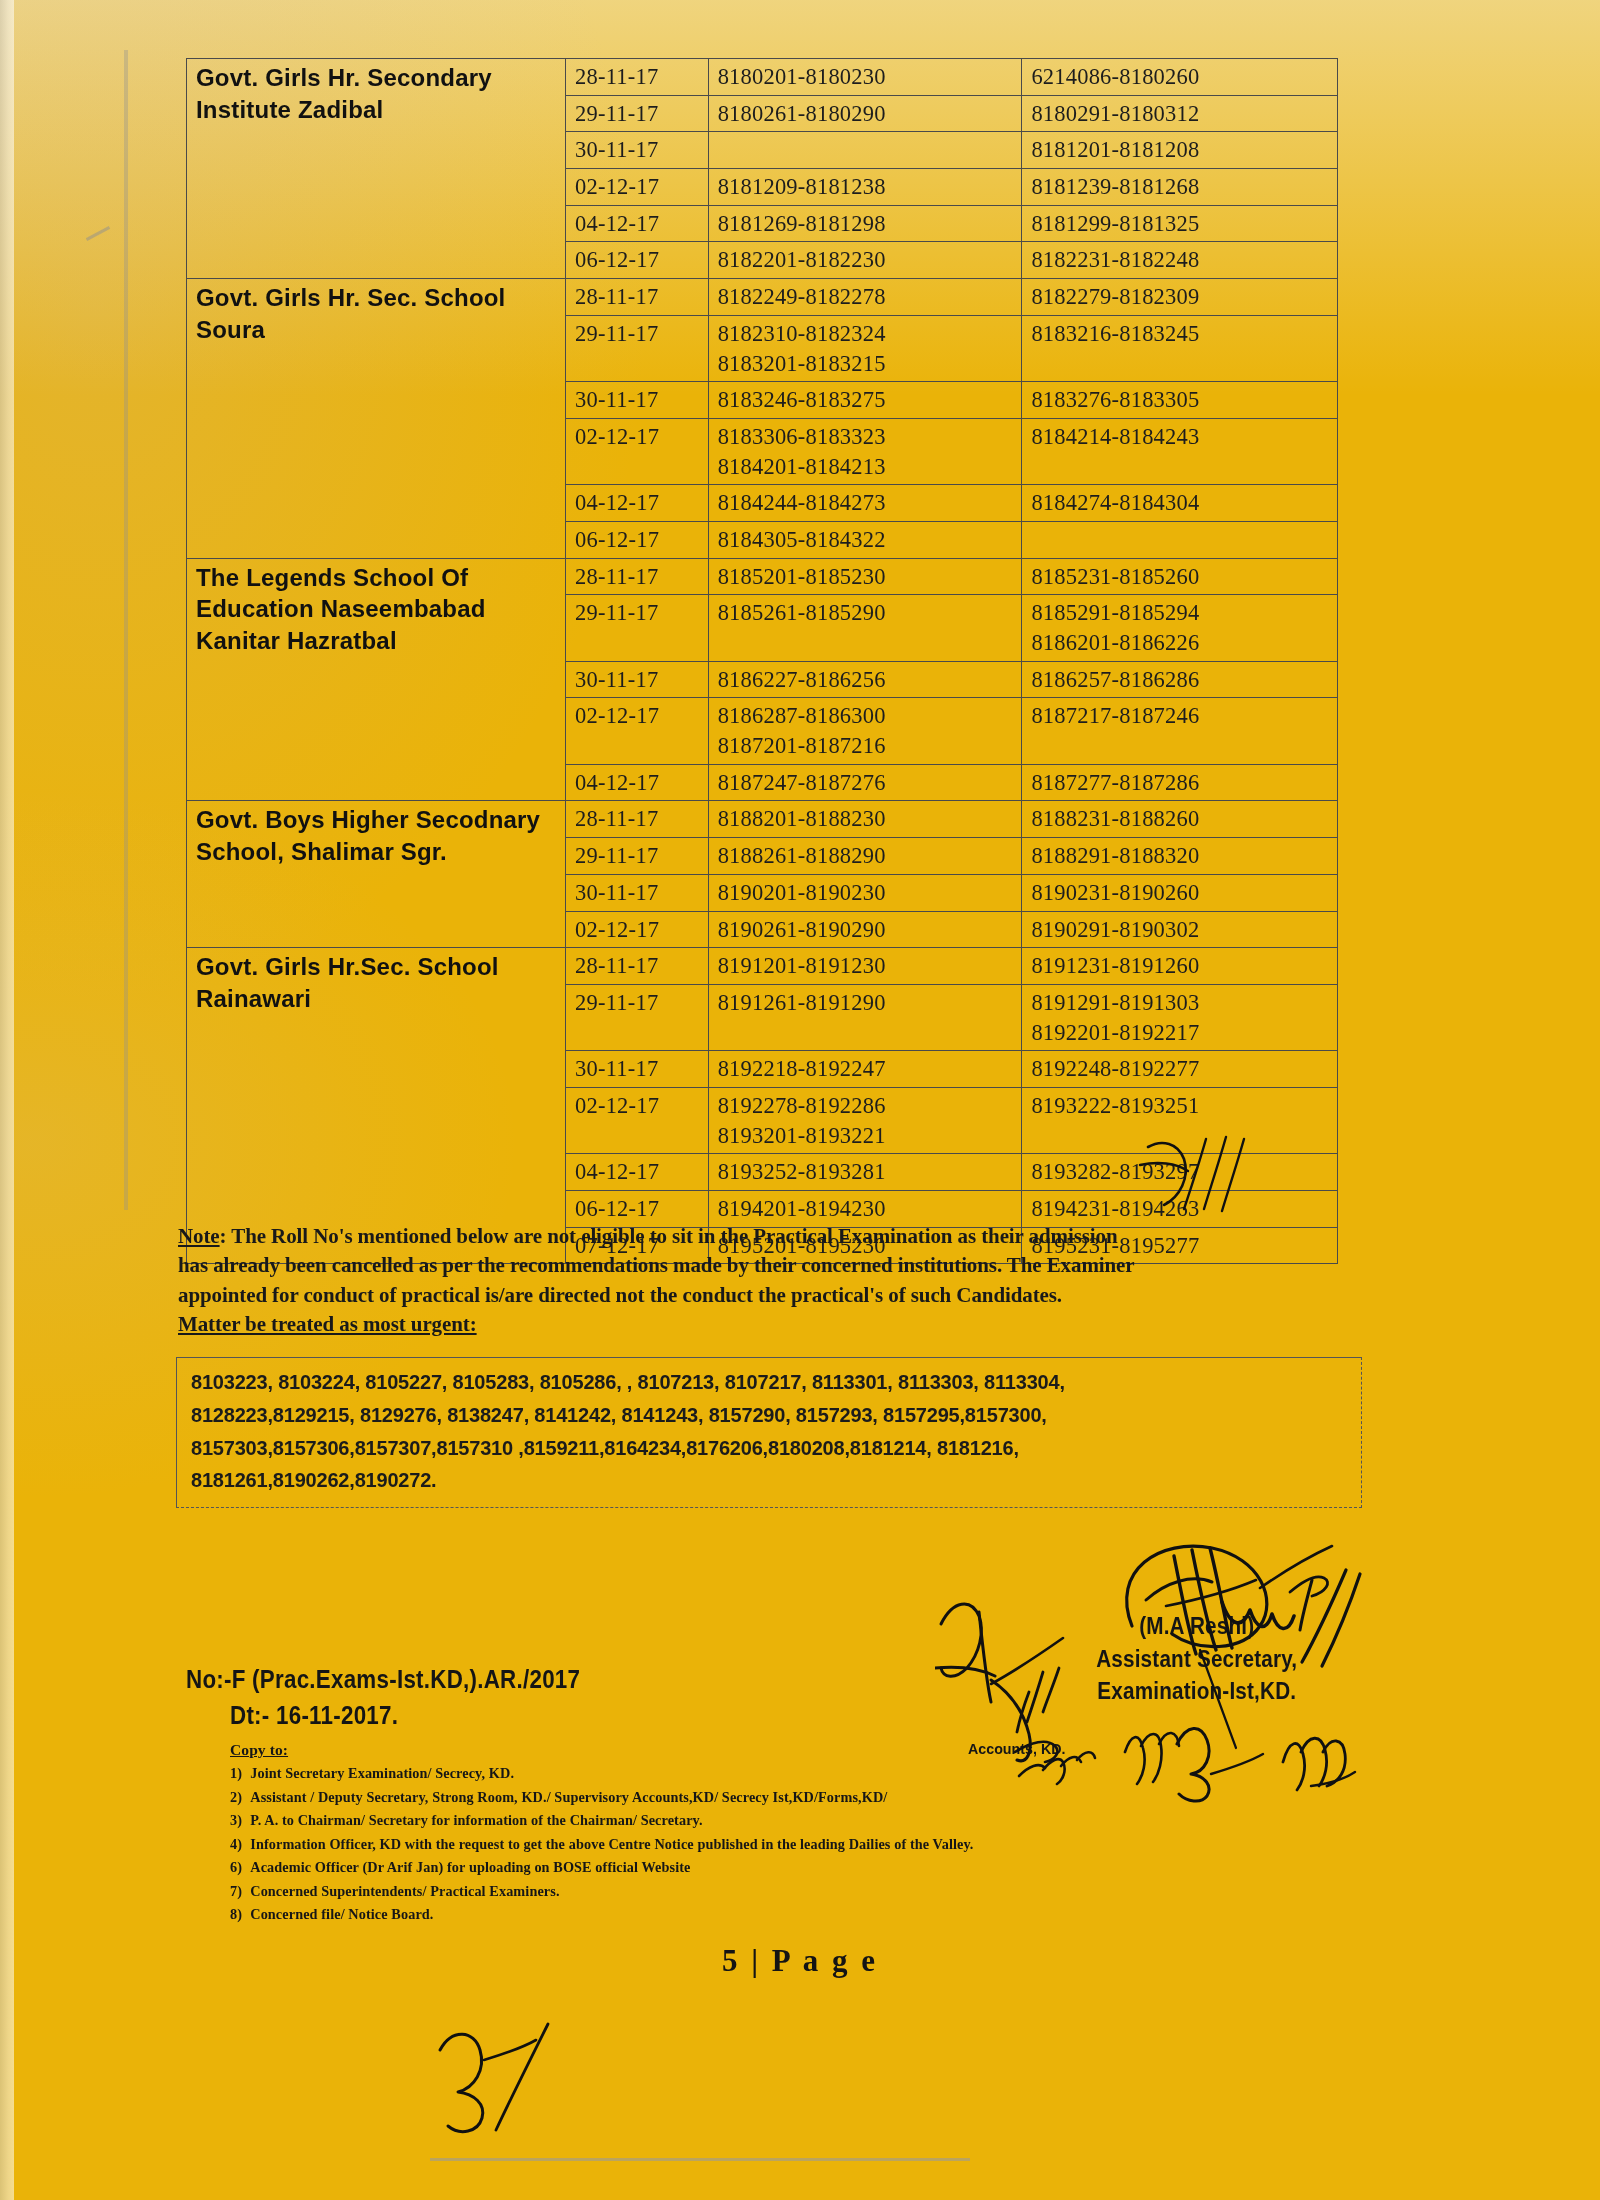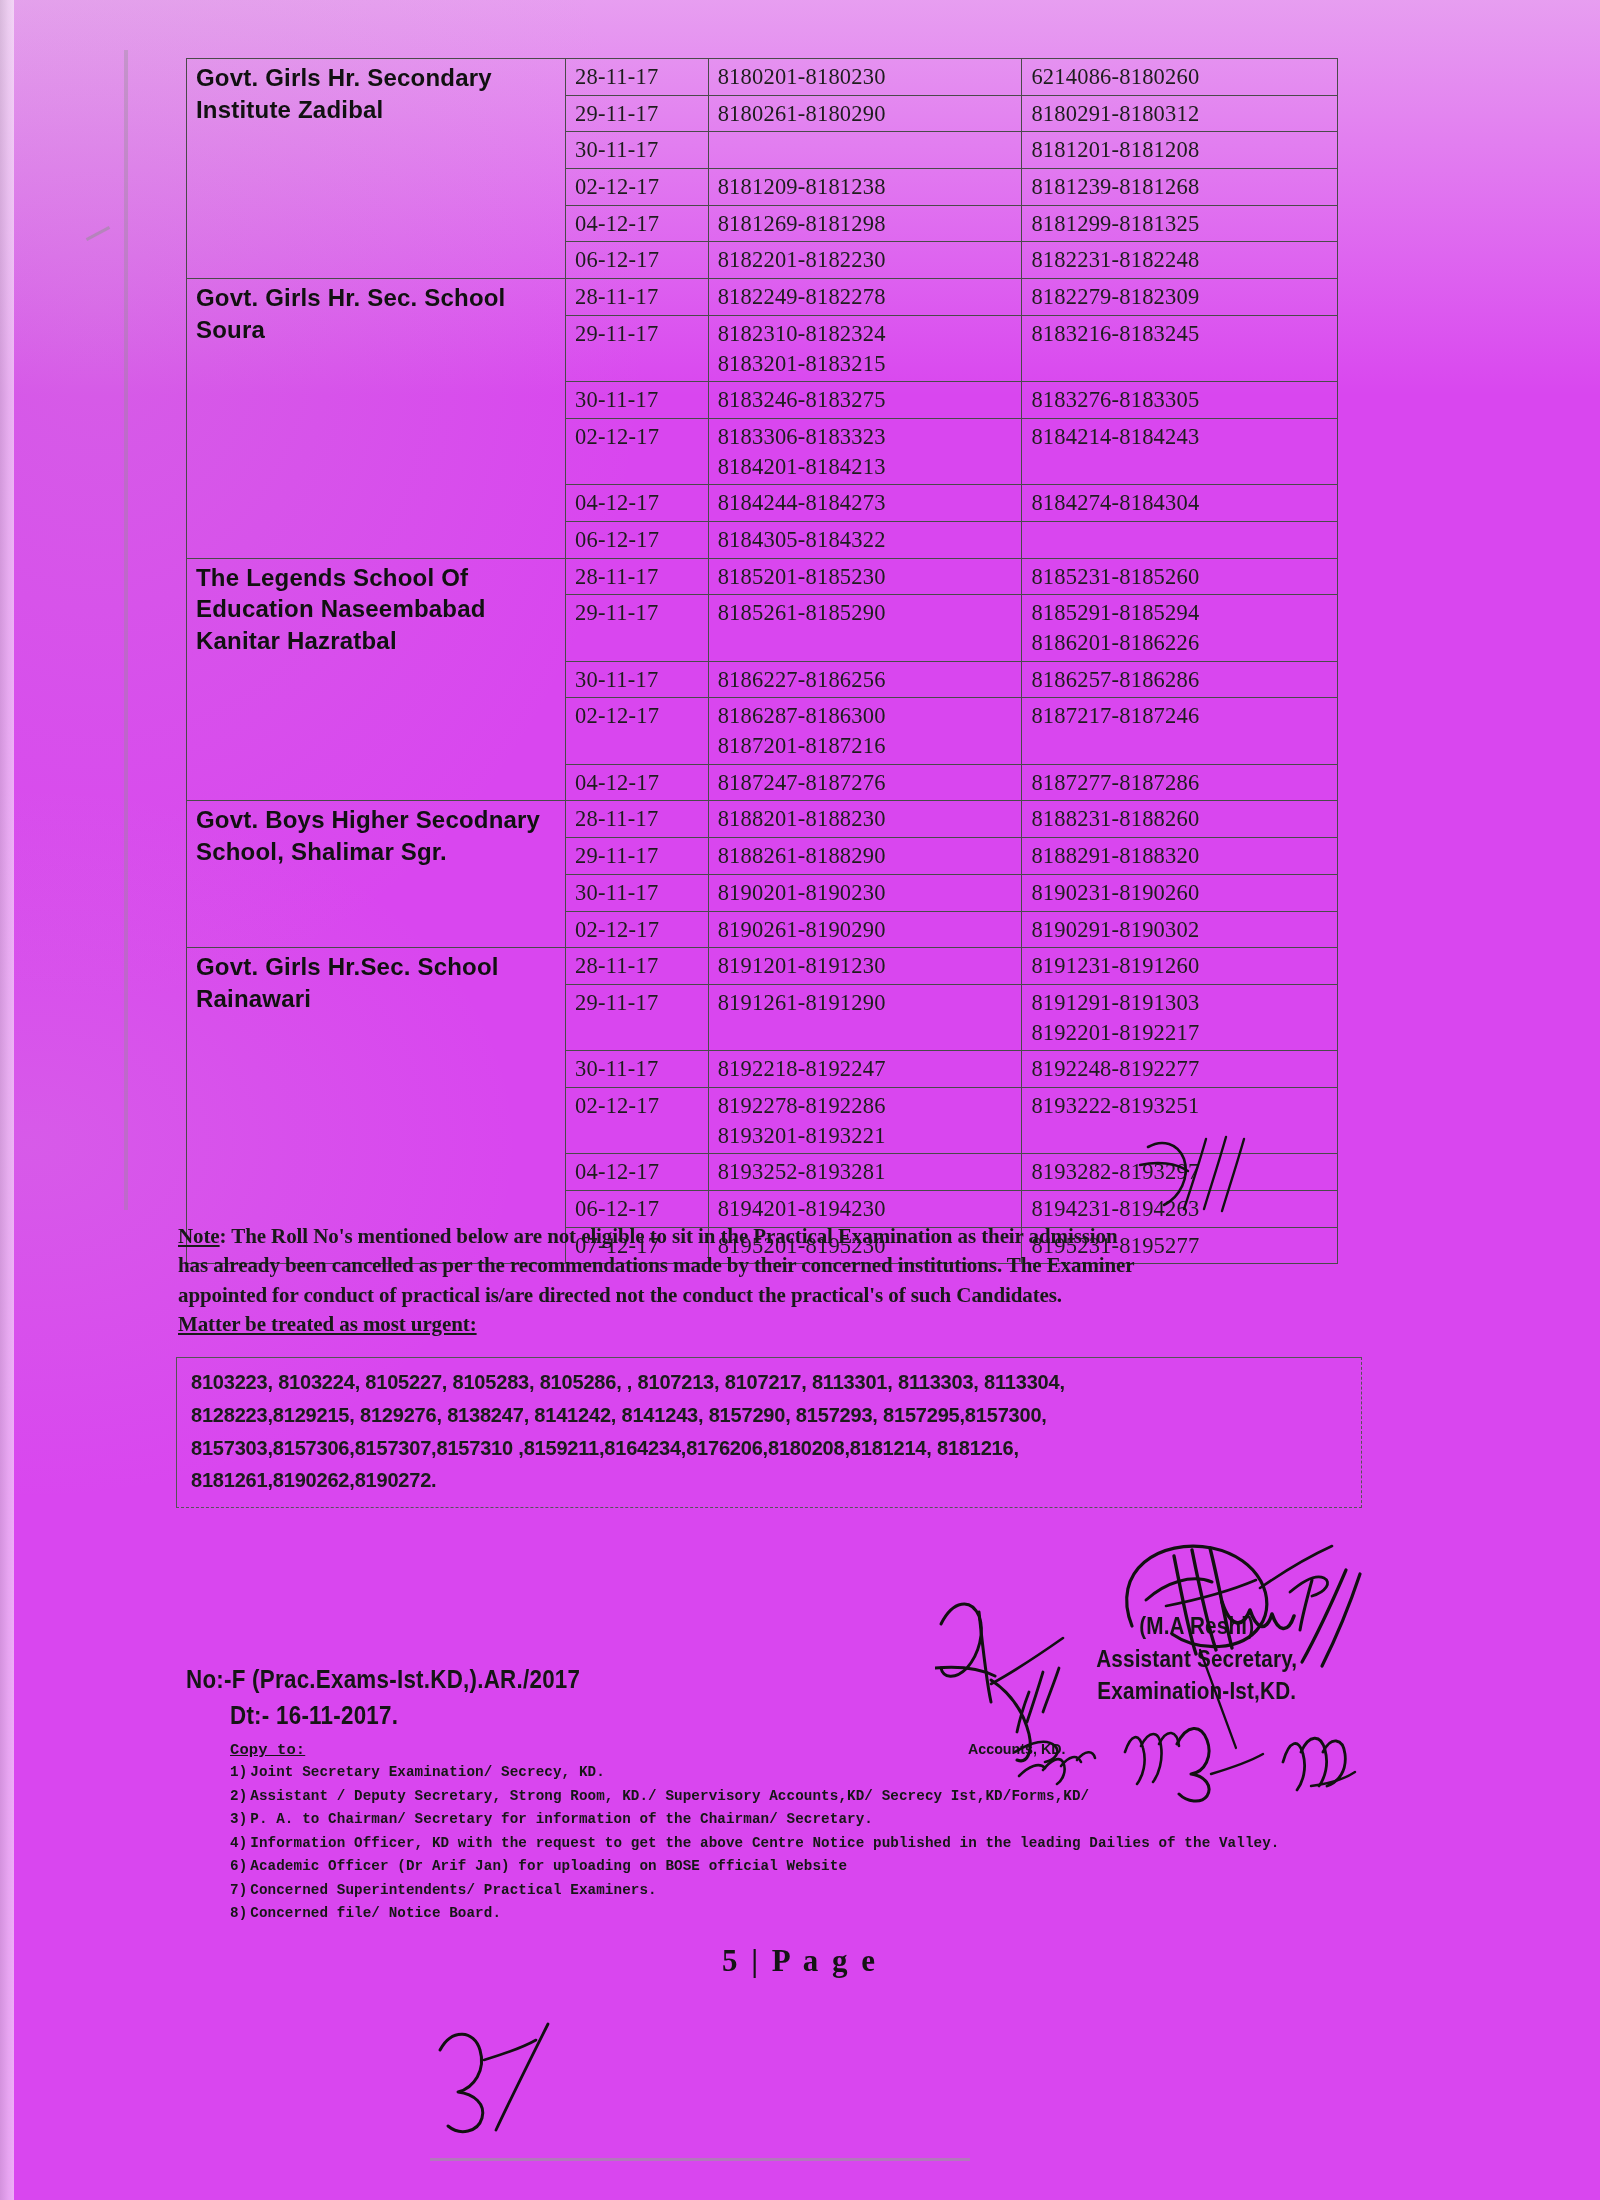--- a/index.html
+++ b/index.html
@@ -12,21 +12,21 @@
     height: 2200px;
     position: relative;
     font-family: "Liberation Serif", serif;
     color: #1a1a1a;
     overflow: hidden;
   }
   
   #page {
     position: absolute;
     inset: 0;
-    background: #d946ef;
+    background: #eab308;
   }
   #scan-tint {
     position: absolute;
     inset: 0;
     background:
       radial-gradient(ellipse at 6% 14%, rgba(200,185,195,0.20) 0%, rgba(255,255,255,0) 26%),
       radial-gradient(ellipse at 2% 52%, rgba(205,195,200,0.16) 0%, rgba(255,255,255,0) 22%),
       linear-gradient(180deg, rgba(245,245,242,0.5) 0%, rgba(255,255,255,0) 18%);
     pointer-events: none;
   }
@@ -144,21 +144,21 @@
     font-size: 26px;
     letter-spacing: .3px;
     transform: scaleX(.86);
     transform-origin: left center;
     white-space: nowrap;
   }
   .ref-dt { margin-left: 44px; margin-top: 5px; }
   .copyto {
     margin-top: 10px;
     margin-left: 44px;
-    font-family: Liberation Mono, monospace;
+    font-family: Liberation Serif, serif;
     font-weight: bold;
     font-size: 15.5px;
     letter-spacing: .1px;
     color: #161616;
   }
   .copyto .hdr { text-decoration: underline; display: block; margin-bottom: 2px; }
   .copyto ol { list-style: none; margin: 0; padding: 0; }
   .copyto li {
     display: block;
     transform: scaleX(.92);

